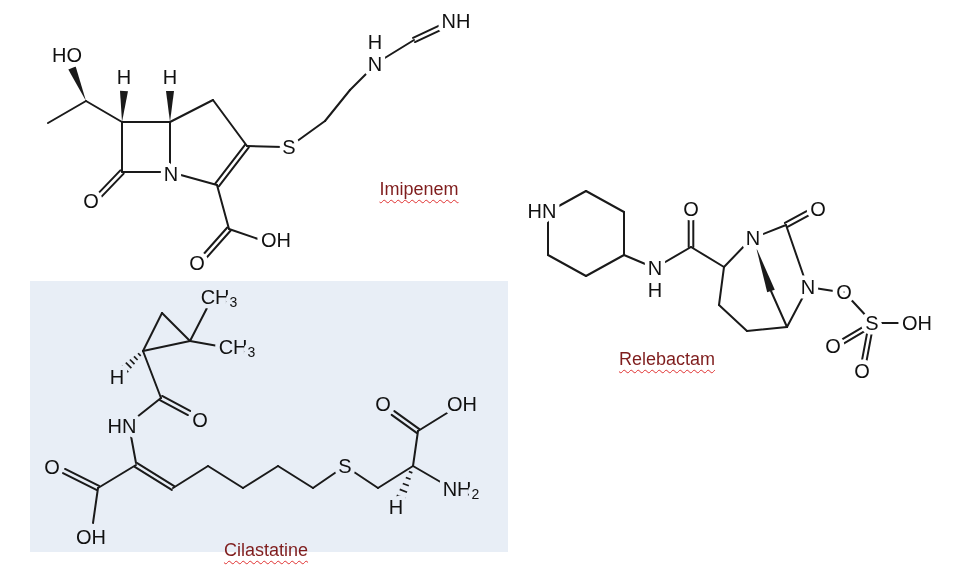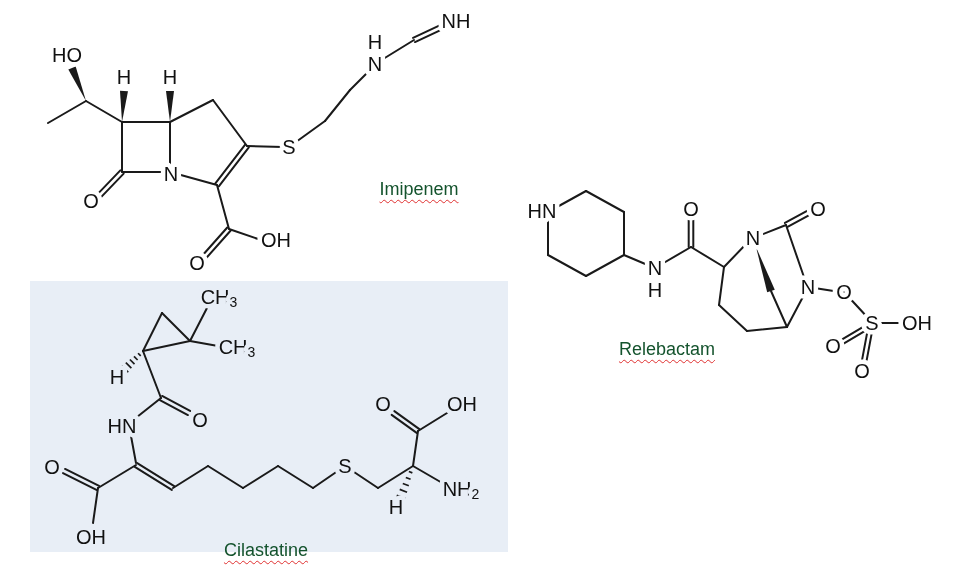--- a/index.html
+++ b/index.html
@@ -4,21 +4,21 @@
 <style>
   html,body{margin:0;padding:0;background:#ffffff;}
   .stage{
     position:relative;width:958px;height:575px;background:#ffffff;
     font-family:"Liberation Sans",sans-serif;overflow:hidden;
   }
   .panel{position:absolute;}
   svg{position:absolute;left:0;top:0;}
   .mol-label{
     position:absolute;transform:translateX(-50%);
-    font-size:18px;color:#14532d;white-space:nowrap;
+    font-size:18px;color:#7f1d1d;white-space:nowrap;
     text-decoration-line:underline;
     text-decoration-style:wavy;
     text-decoration-color:#e03131;
     text-decoration-thickness:1px;
     text-underline-offset:4px;
   }
 </style>
 </head>
 <body>
 
@@ -149,15 +149,15 @@
       <text x="122" y="426" text-anchor="middle" dominant-baseline="central" font-size="20" fill="#111111" stroke="#e8eef6" stroke-width="9" paint-order="stroke" stroke-linejoin="round">HN</text>
       <text x="52" y="467" text-anchor="middle" dominant-baseline="central" font-size="20" fill="#111111" stroke="#e8eef6" stroke-width="9" paint-order="stroke" stroke-linejoin="round">O</text>
       <text x="91" y="537" text-anchor="middle" dominant-baseline="central" font-size="20" fill="#111111" stroke="#e8eef6" stroke-width="9" paint-order="stroke" stroke-linejoin="round">OH</text>
       <text x="345" y="466" text-anchor="middle" dominant-baseline="central" font-size="20" fill="#111111" stroke="#e8eef6" stroke-width="9" paint-order="stroke" stroke-linejoin="round">S</text>
       <text x="396" y="507" text-anchor="middle" dominant-baseline="central" font-size="20" fill="#111111" stroke="#e8eef6" stroke-width="9" paint-order="stroke" stroke-linejoin="round">H</text>
       <text x="461" y="489" text-anchor="middle" dominant-baseline="central" font-size="20" fill="#111111" stroke="#e8eef6" stroke-width="9" paint-order="stroke" stroke-linejoin="round">NH<tspan font-size="14" dy="5">2</tspan></text>
       <text x="383" y="404" text-anchor="middle" dominant-baseline="central" font-size="20" fill="#111111" stroke="#e8eef6" stroke-width="9" paint-order="stroke" stroke-linejoin="round">O</text>
       <text x="462" y="404" text-anchor="middle" dominant-baseline="central" font-size="20" fill="#111111" stroke="#e8eef6" stroke-width="9" paint-order="stroke" stroke-linejoin="round">OH</text>
     </svg>
   <div class="mol-label" id="label-imipenem" style="left: 419px; top: 179px;">Imipenem</div>
-  <div class="mol-label" id="label-relebactam" style="left: 667px; top: 339px;">Relebactam</div>
+  <div class="mol-label" id="label-relebactam" style="left: 667px; top: 349px;">Relebactam</div>
   <div class="mol-label" id="label-cilastatine" style="left: 266px; top: 540px;">Cilastatine</div>
 </div>
 
 </body></html>

